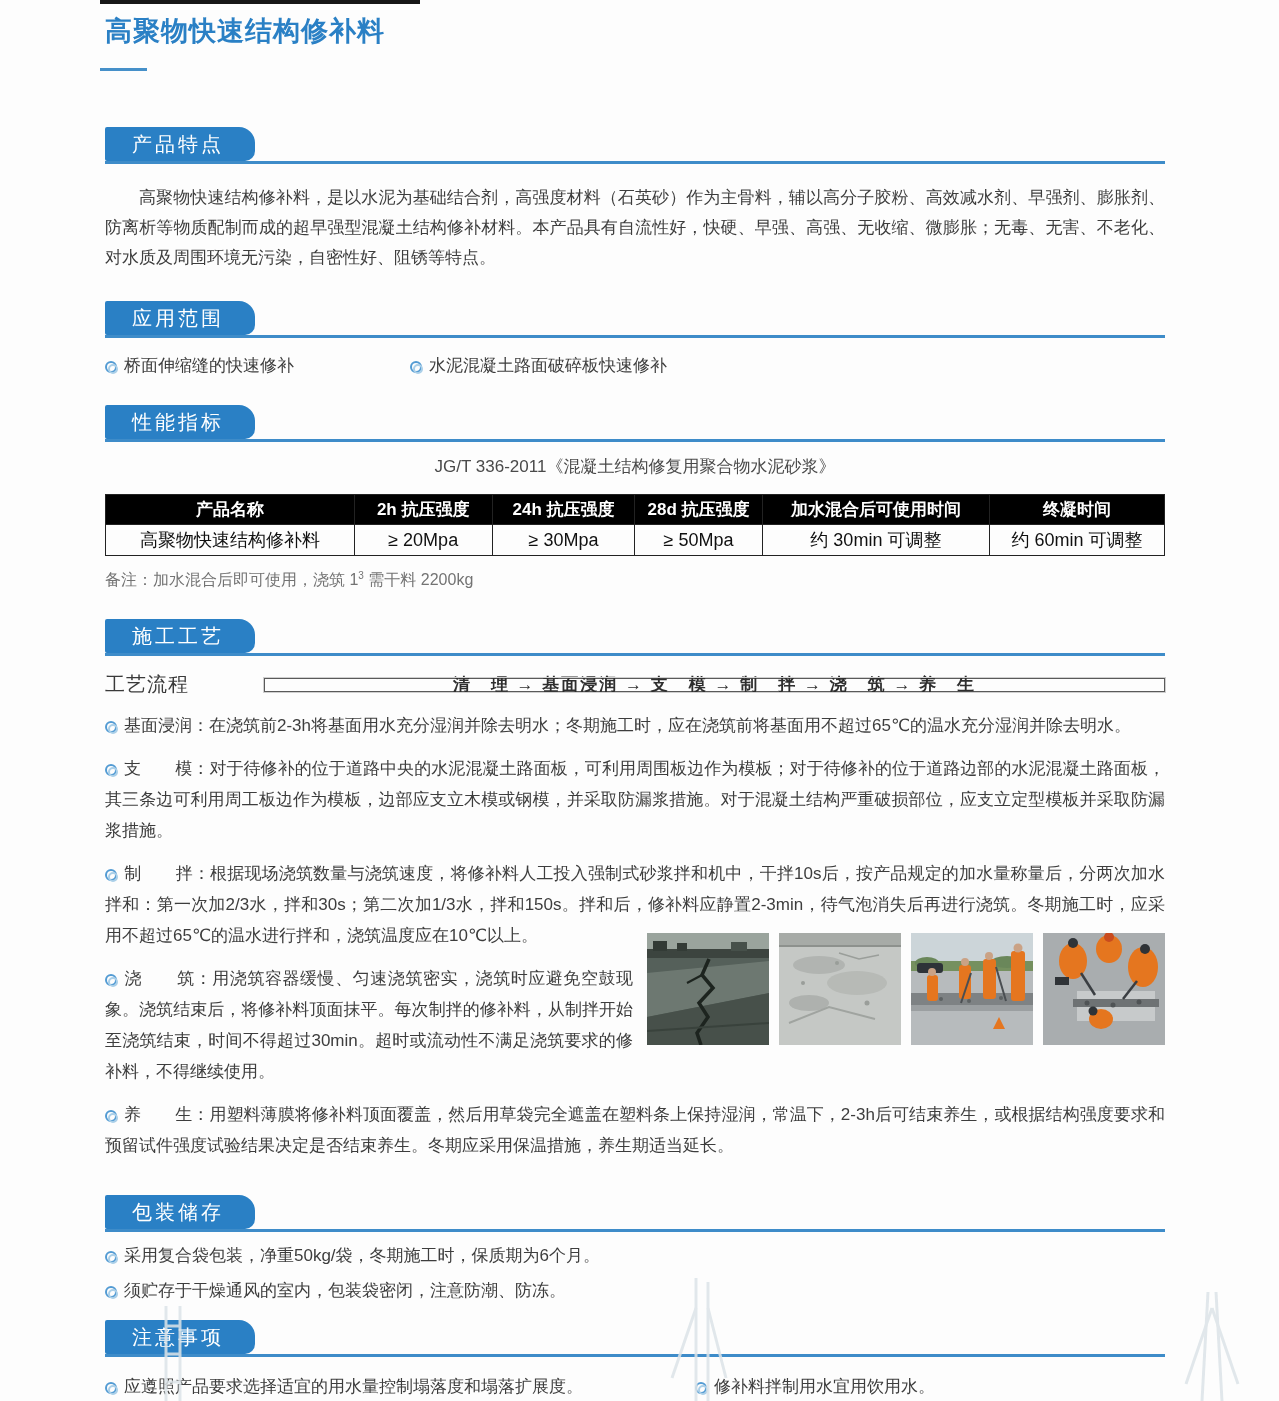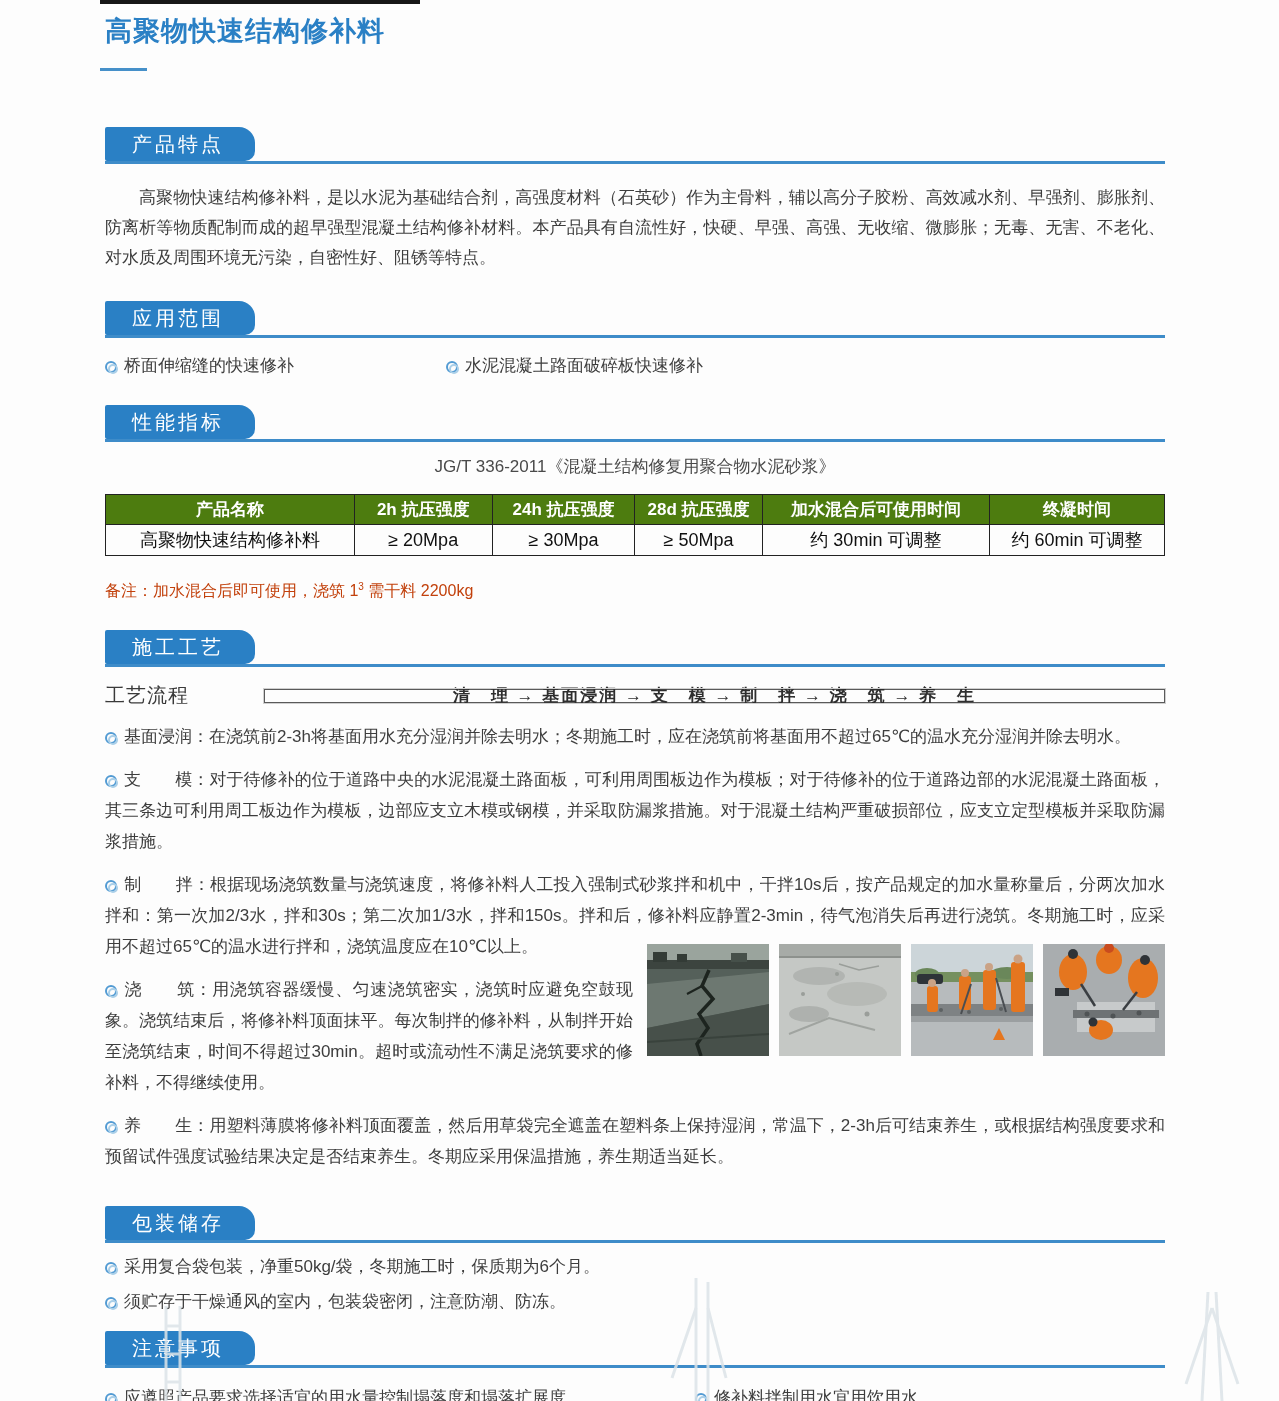--- a/index.html
+++ b/index.html
@@ -26,35 +26,35 @@
   }
 
   .para { margin-top:19px; font-size:17px; line-height:30px; text-align:justify; color:#3d3d3d; }
   .indent { text-indent:2em; }
 
   .bullet { display:inline-block; width:12px; height:12px; border:2px solid #539bd3; border-radius:50%;
             position:relative; margin-right:7px; vertical-align:-2px; }
   .bullet::after { content:""; position:absolute; left:1px; top:1px; width:6px; height:6px;
             border:2px solid #aacfe8; border-radius:50%; }
 
-  .app-row { display:flex; margin-top:16px; font-size:17px;gap:36px; }
+  .app-row { display:flex; margin-top:16px; font-size:17px; }
   .app-item:first-child { width:305px; }
 
   .standard { margin-top:13px; text-align:center; font-size:17px; color:#4a4a4a; }
 
   table.perf { width:100%; border-collapse:collapse; margin-top:16px; }
-  table.perf th { background:#4d7c0f; color:#ffffff; font-size:17px; font-weight:bold;
+  table.perf th { background:#000000; color:#ffffff; font-size:17px; font-weight:bold;
      border:1px solid #222; height:30px; padding:1px 4px; }
   table.perf td { font-size:18px; font-weight:500; color:#101010; border:1px solid #222;
      height:31px; text-align:center; padding:1px 4px; }
   table.perf th:nth-child(1){ width:23.5%; } table.perf th:nth-child(2){ width:13%; }
   table.perf th:nth-child(3){ width:13.5%; } table.perf th:nth-child(4){ width:12%; }
   table.perf th:nth-child(5){ width:21.5%; } table.perf th:nth-child(6){ width:16.5%; }
 
-  .note-line { margin-top:25px; font-size:16px; color:#c2410c; }
+  .note-line { margin-top:14px; font-size:16px; color:#737373; }
   .note-line sup { font-size:10px; }
 
   .flow-row { display:flex; align-items:center; margin-top:15px;gap:14px; }
   .flow-label { width:145px; font-size:20px; color:#3a3a3a; letter-spacing:1px; }
   .flow-box { flex:1; border:1px solid #5a5a5a; outline:1px solid #cfcfcf; height:14px;
      display:flex; align-items:center; justify-content:center;
      font-size:17px; font-weight:600; letter-spacing:2px; color:#2e2e2e; }
 
   .steps { margin-top:9px; }
   .steps::after { content:""; display:block; clear:both; }

